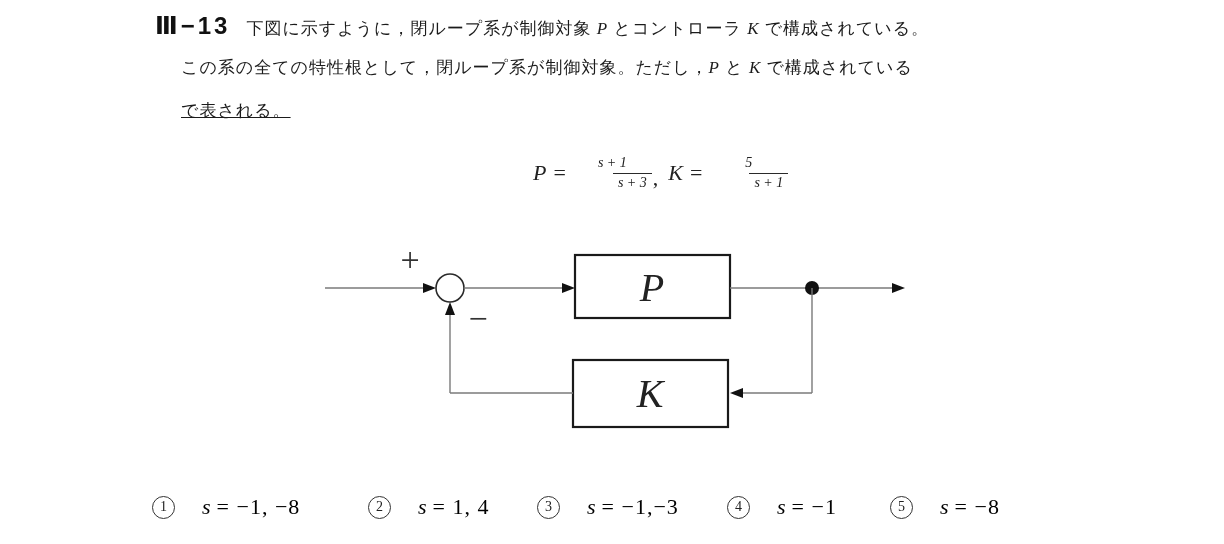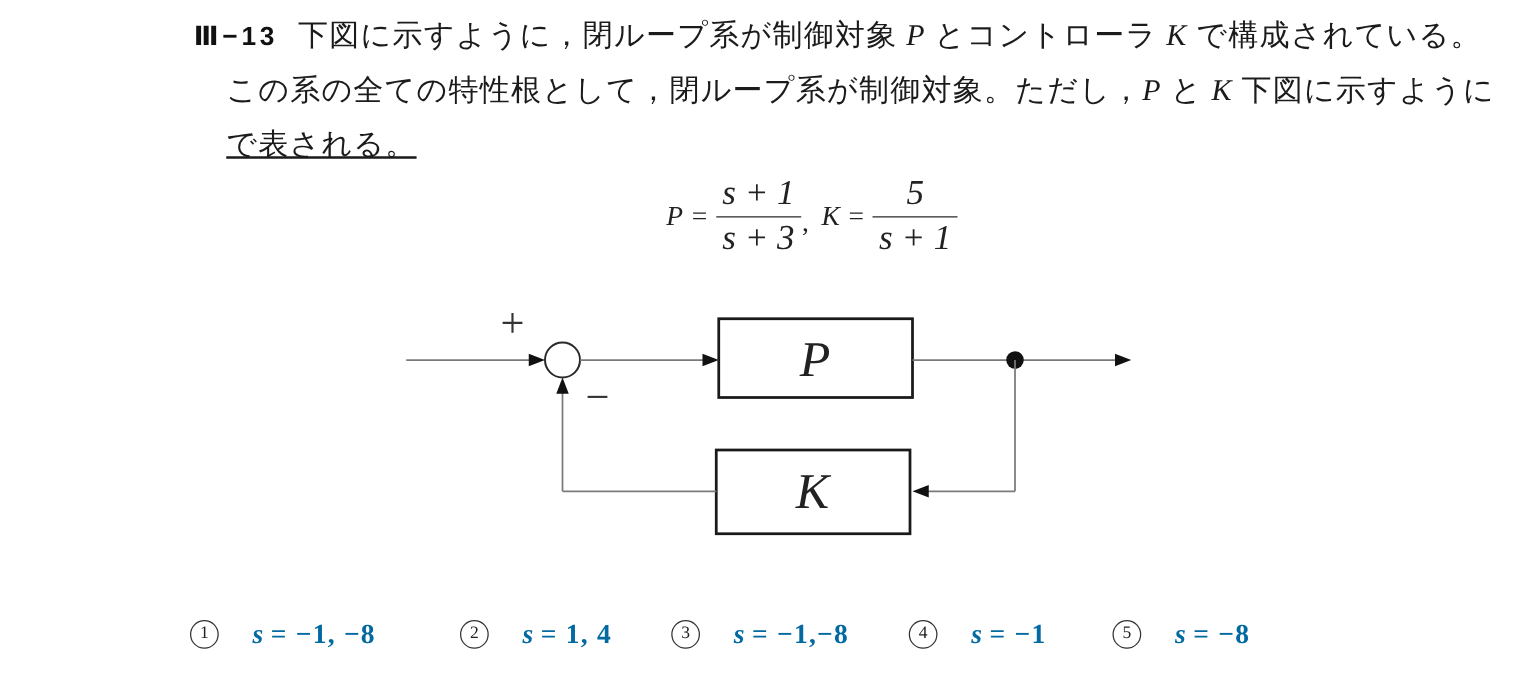--- a/index.html
+++ b/index.html
@@ -2,39 +2,39 @@
 <html><head>
 <meta charset="utf-8">
 <style>
   html,body{margin:0;padding:0;}
   body{
     width:1224px;height:544px;position:relative;overflow:hidden;
     background:#ffffff;
     font-family:"Liberation Serif","DejaVu Serif",serif;
     color:#1b1b1b;
   }
-  .jp{font-size:24px;letter-spacing:1px;color:#1b1b1b;}
+  .jp{font-size:17px;letter-spacing:1px;color:#1b1b1b;}
   .line{position:absolute;white-space:nowrap;}
   .line1{left:155px;top:12px;}
   .line2{left:181px;top:56px;}
   .line3{left:181px;top:99px;text-decoration:underline;}
   .qnum{
     font-family:"Liberation Sans","DejaVu Sans",sans-serif;
-    font-weight:600;font-size:21px;letter-spacing:3px;margin-right:16px;color:#111;
+    font-weight:600;font-size:24px;letter-spacing:3px;margin-right:16px;color:#111;
   }
   .mvar{font-style:italic;font-family:"Liberation Serif",serif;}
 
   
   .formula{
     position:absolute;left:533px;top:142px;height:62px;
     display:flex;align-items:center;font-size:22px;font-style:italic;color:#222;
   }
   .formula .meq{font-style:normal;margin:0 7px;}
-  .frac{display:inline-flex;flex-direction:column;align-items:center;font-size:28px;line-height:1.15;}
-  .frac .den{border-top:1.6px solid #2a2a2a;padding:1px 5px 0 5px;}
+  .frac{display:inline-flex;flex-direction:column;align-items:center;font-size:14px;line-height:1.15;}
+  .frac .den{border-top:1.6px solid #2a2a2a;padding:1px 5px 0 5px;margin-left:40px;}
   .frac .num{padding:0 5px 1px 5px;}
   .msep{font-style:normal;margin:10px 10px 0 1px;}
 
   
   .diagram{position:absolute;left:320px;top:235px;}
   .wire{stroke:#7a7a7a;stroke-width:1.4;fill:none;}
   .block{fill:#ffffff;stroke:#1a1a1a;stroke-width:2.2;}
   .sumjunction{fill:#ffffff;stroke:#2a2a2a;stroke-width:1.6;}
   .dot{fill:#111111;stroke:none;}
   .arrow{fill:#111111;stroke:none;}
@@ -42,31 +42,31 @@
   .blocklabel{font-size:40px;font-style:italic;fill:#222;text-anchor:middle;dominant-baseline:central;font-family:"Liberation Serif",serif;}
 
   
   .choice{position:absolute;top:494px;display:flex;align-items:center;white-space:nowrap;}
   .cnum{
     display:inline-flex;align-items:center;justify-content:center;
     width:23px;height:23px;border:1.4px solid #333;border-radius:50%;
     font-size:14px;color:#222;box-sizing:border-box;flex:0 0 auto;
     font-family:"Liberation Serif",serif;font-style:normal;
   }
-  .cexpr{margin-left:27px;font-size:22px;color:#0369a1;font-weight:bold;}
+  .cexpr{margin-left:27px;font-size:22px;color:#000000;}
   .cexpr .cval{font-style:normal;margin-left:6px;letter-spacing:1px;}
 </style>
 </head>
 <body>
 
 <div class="line line1">
   <span class="qnum">Ⅲ−13</span><span class="jp"><span>下図に示すように，閉ループ系が制御対象 </span><span class="mvar">P</span><span> とコントローラ </span><span class="mvar">K</span><span> で構成されている。</span></span>
 </div>
 <div class="line line2 jp">
-  <span>この系の全ての特性根として，閉ループ系が制御対象。ただし，</span><span class="mvar">P</span><span> と </span><span class="mvar">K</span><span> 下図に示すように</span>
+  <span>この系の全ての特性根として，閉ループ系が制御対象。ただし，</span><span class="mvar">P</span><span> と </span><span class="mvar">K</span><span> で構成されている</span>
 </div>
 <div class="line line3 jp">で表される。</div>
 
 <div class="formula">
   <span class="mvar">P</span>
   <span class="meq">=</span>
   <span class="frac">
     <span class="num">s + 1</span>
     <span class="den">s + 3</span>
   </span>
@@ -105,21 +105,21 @@
 <div class="choice" style="left:152px">
   <span class="cnum">1</span>
   <span class="cexpr"><span class="mvar">s</span><span class="cval">= −1, −8</span></span>
 </div>
 <div class="choice" style="left:368px">
   <span class="cnum">2</span>
   <span class="cexpr"><span class="mvar">s</span><span class="cval">= 1, 4</span></span>
 </div>
 <div class="choice" style="left:537px">
   <span class="cnum">3</span>
-  <span class="cexpr"><span class="mvar">s</span><span class="cval">= −1,−8</span></span>
+  <span class="cexpr"><span class="mvar">s</span><span class="cval">= −1,−3</span></span>
 </div>
 <div class="choice" style="left:727px">
   <span class="cnum">4</span>
   <span class="cexpr"><span class="mvar">s</span><span class="cval">= −1</span></span>
 </div>
 <div class="choice" style="left:890px">
   <span class="cnum">5</span>
   <span class="cexpr"><span class="mvar">s</span><span class="cval">= −8</span></span>
 </div>
 

